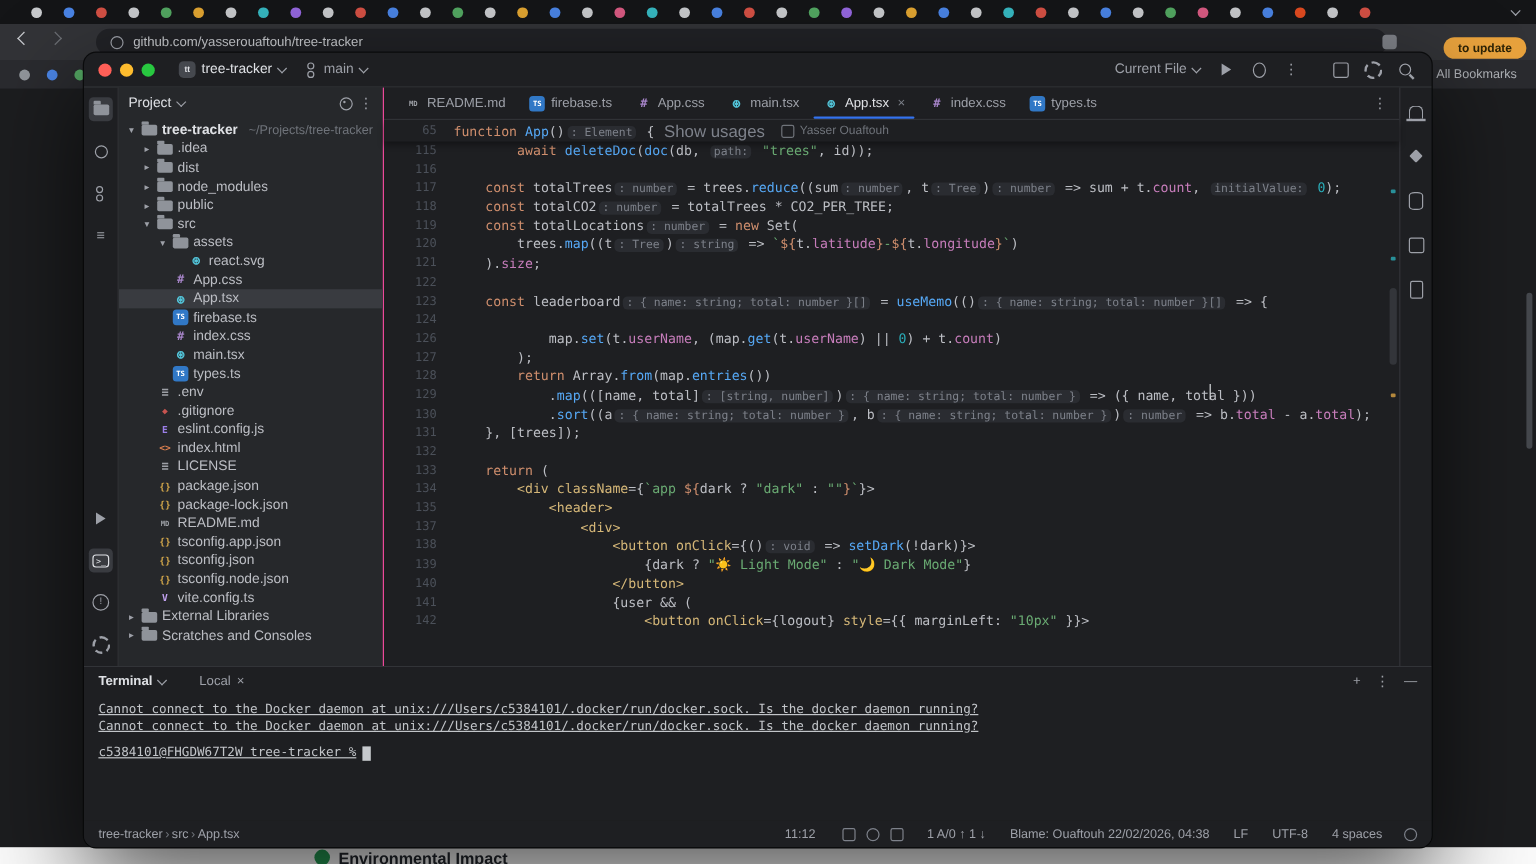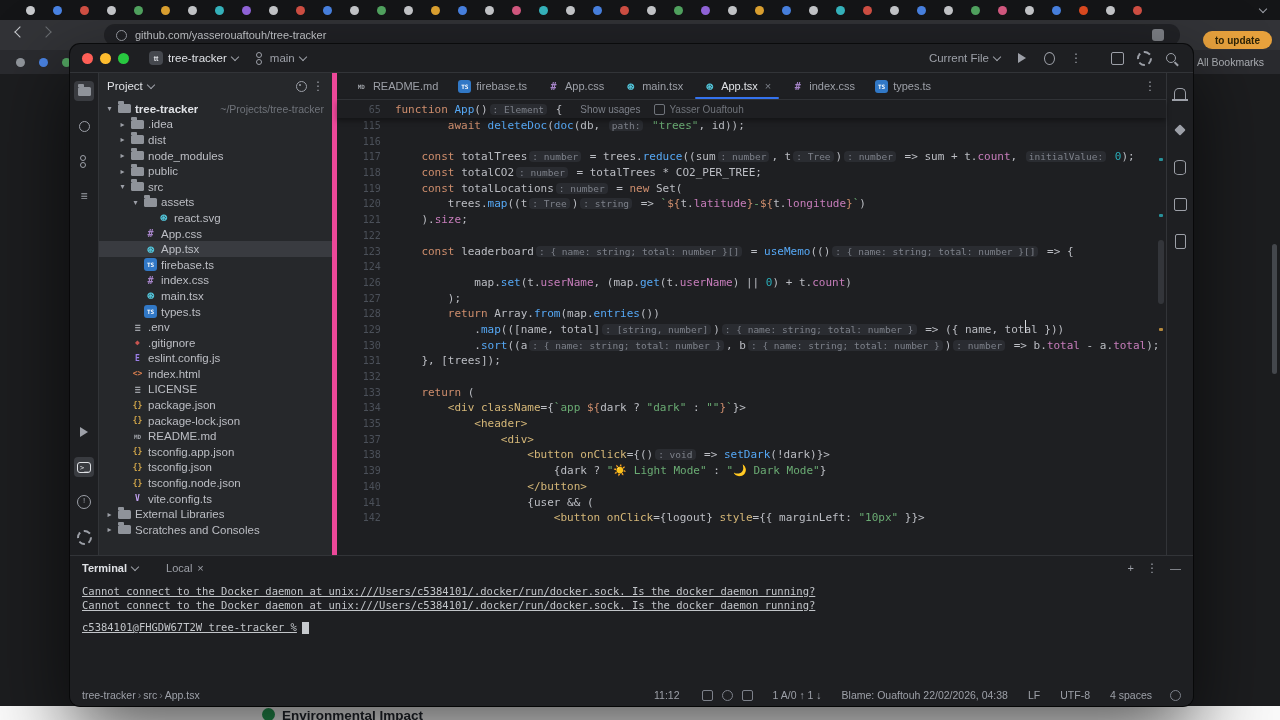--- a/index.html
+++ b/index.html
@@ -8,21 +8,21 @@
 
   
   .tabstrip{position:absolute;top:0;left:0;right:0;height:20px;background:#141517;display:flex;align-items:center;padding:0 10px;}
   .btabs{display:flex;align-items:center;gap:18px;flex:1;overflow:hidden;padding-left:16px;}
   .fav{width:9px;height:9px;border-radius:50%;flex:0 0 auto;opacity:.92;}
   .strip-end{display:flex;align-items:center;gap:10px;color:#9da0a8;padding-right:4px;}
   .toolbar{position:absolute;top:20px;left:0;right:0;height:30px;background:#323337;}
   .navs{position:absolute;left:16px;top:8px;display:flex;gap:18px;}
   .arrow{width:7px;height:7px;border-left:1.8px solid #c9cbcf;border-bottom:1.8px solid #c9cbcf;transform:rotate(45deg);}
   .arrow.fwd{transform:rotate(-135deg);border-color:#6b6e73;}
-  .pill{position:absolute;left:104px;top:4px;width:1052px;height:22px;background:#212226;border-radius:11px;display:flex;align-items:center;padding:0 12px;gap:8px;}
+  .pill{position:absolute;left:80px;top:4px;width:1052px;height:22px;background:#212226;border-radius:11px;display:flex;align-items:center;padding:0 12px;gap:8px;}
   .tune{width:9px;height:9px;border:1.4px solid #9da0a8;border-radius:50%;}
   .url{font-size:11px;color:#c9cbcf;}
   .puzzle{position:absolute;right:116px;top:9px;width:12px;height:12px;border-radius:3px;background:#7e8187;}
   .update-chip{position:absolute;top:31px;right:8px;height:18px;z-index:10;background:#e8a23d;color:#2d2306;font-size:10px;font-weight:bold;border-radius:10px;display:flex;align-items:center;padding:0 12px;}
   .bookmarks{position:absolute;top:50px;left:0;right:0;height:24px;background:#2a2b2f;display:flex;align-items:center;justify-content:space-between;padding:0 16px;font-size:10.5px;color:#aeb1b6;}
   .bm-left{display:flex;gap:14px;align-items:center;}
   .bm-right{display:flex;gap:6px;align-items:flex-start;}
   .bm-folder{width:11px;height:8px;background:#8f939a;border-radius:1.5px;position:relative;}
   .bm-folder::before{content:"";position:absolute;top:-2px;left:0;width:5px;height:2px;background:inherit;border-radius:1px 1px 0 0;}
   .page{position:absolute;top:74px;left:0;right:0;bottom:0;background:#1c1d1f;}
@@ -61,42 +61,42 @@
   .ic-commit{width:9px;height:9px;border:1.6px solid currentColor;border-radius:50%;}
   .ic-lines{font-size:12px;line-height:10px;}
   .ic-term{font-family:"DejaVu Sans Mono",monospace;font-size:7px;border:1.4px solid currentColor;border-radius:3px;width:14px;height:11px;line-height:10px;padding-left:2px;box-sizing:border-box;}
   .ic-excl{width:12px;height:12px;border:1.4px solid currentColor;border-radius:50%;font-size:8px;line-height:10px;text-align:center;}
   .ic-bell{width:10px;height:10px;border:1.5px solid currentColor;border-bottom:none;border-radius:5px 5px 0 0;position:relative;}
   .ic-bell::after{content:"";position:absolute;left:-3px;right:-3px;bottom:-2px;height:1.5px;background:currentColor;}
   .ic-spark{width:8px;height:8px;background:currentColor;transform:rotate(45deg);border-radius:1px;}
   .ic-db{width:10px;height:13px;border:1.5px solid currentColor;border-radius:5px / 3px;}
   .ic-phone{width:9px;height:13px;border:1.5px solid currentColor;border-radius:2px;}
 
-  .ppanel{flex:0 0 202px;border-right:5px solid #ec4899;background:#26282b;display:flex;flex-direction:column;min-height:0;}
+  .ppanel{flex:0 0 202px;border-right:1px solid #ec4899;background:#26282b;display:flex;flex-direction:column;min-height:0;}
   .phead{flex:0 0 26px;display:flex;align-items:center;padding:0 8px;gap:5px;color:#dfe1e5;font-size:11.5px;}
   .ic-target{width:9px;height:9px;border:1.4px solid #9da0a8;border-radius:50%;position:relative;}
   .ic-target::after{content:"";position:absolute;left:2.4px;top:2.4px;width:2.2px;height:2.2px;background:#9da0a8;border-radius:50%;}
   .ptree{flex:1;overflow:hidden;font-size:11.5px;color:#bcbec4;padding-top:2px;}
   .trow{height:15.6px;display:flex;align-items:center;gap:4px;white-space:nowrap;padding-right:8px;overflow:hidden;}
   .trow.sel{background:#393b40;}
   .tchev{width:9px;font-size:8px;color:#9da0a8;text-align:center;flex:0 0 auto;}
   .fbadge{width:13px;height:13px;border-radius:3px;display:flex;align-items:center;justify-content:center;font-weight:bold;font-family:"DejaVu Sans Mono",monospace;flex:0 0 auto;}
   .tlabel{overflow:hidden;text-overflow:ellipsis;}
   .tlabel.bold{color:#dfe1e5;font-weight:bold;}
-  .fpath{color:#6f737a;font-size:10.5px;margin-left:18px;}
+  .fpath{color:#6f737a;font-size:10.5px;margin-left:5px;}
 
   .editor{flex:1;display:flex;flex-direction:column;min-width:0;background:#1e1f22;}
   .etabs{flex:0 0 26px;display:flex;align-items:stretch;border-bottom:1px solid #323438;padding-left:8px;font-size:11px;}
   .etab{display:flex;align-items:center;gap:5px;padding:0 10px;color:#9da0a8;position:relative;flex:0 0 auto;}
   .etab.active{color:#dfe1e5;}
   .etab.active::after{content:"";position:absolute;left:2px;right:2px;bottom:0;height:2px;background:#3574f0;border-radius:1px;}
   .etab .x{color:#7d818a;font-size:11px;margin-left:2px;}
   .etabs-end{margin-left:auto;display:flex;align-items:center;padding-right:10px;gap:10px;}
   .ctx{flex:0 0 18px;display:flex;align-items:center;font-family:"DejaVu Sans Mono",monospace;font-size:11px;box-shadow:0 3px 5px rgba(0,0,0,.35);position:relative;z-index:2;background:#1e1f22;}
-  .ctx .usages{color:#7d818a;font-size:10px;margin-left:18px;font-family:"Liberation Sans",sans-serif;}
+  .ctx .usages{color:#7d818a;font-size:14px;margin-left:8px;font-family:"Liberation Sans",sans-serif;}
   .ctx .author{color:#6f737a;font-size:10px;margin-left:14px;font-family:"Liberation Sans",sans-serif;display:flex;align-items:center;gap:4px;}
   .author-ic{width:9px;height:9px;border:1.2px solid #6f737a;border-radius:2px;}
   .codewrap{flex:1;position:relative;font-family:"DejaVu Sans Mono",monospace;font-size:11px;overflow:hidden;}
   .cl{display:flex;height:15.7px;line-height:15.7px;white-space:pre;}
   .ln{flex:0 0 44px;text-align:right;padding-right:14px;color:#4b5059;font-size:10px;}
   .tok{color:#bcbec4;}
   .k{color:#cf8e6d;} .s{color:#6aab73;} .n{color:#2aacb8;} .f{color:#56a8f5;}
   .fld{color:#c77dbb;} .tag{color:#d5b778;} .attr{color:#d5b778;}
   .h{color:#7d818a;background:#2a2c31;border-radius:4px;padding:0 3px;font-size:9.5px;margin:0 2px;}
   .caret{position:absolute;width:1.5px;height:13px;background:#d9dbdf;left:688px;top:202px;}

